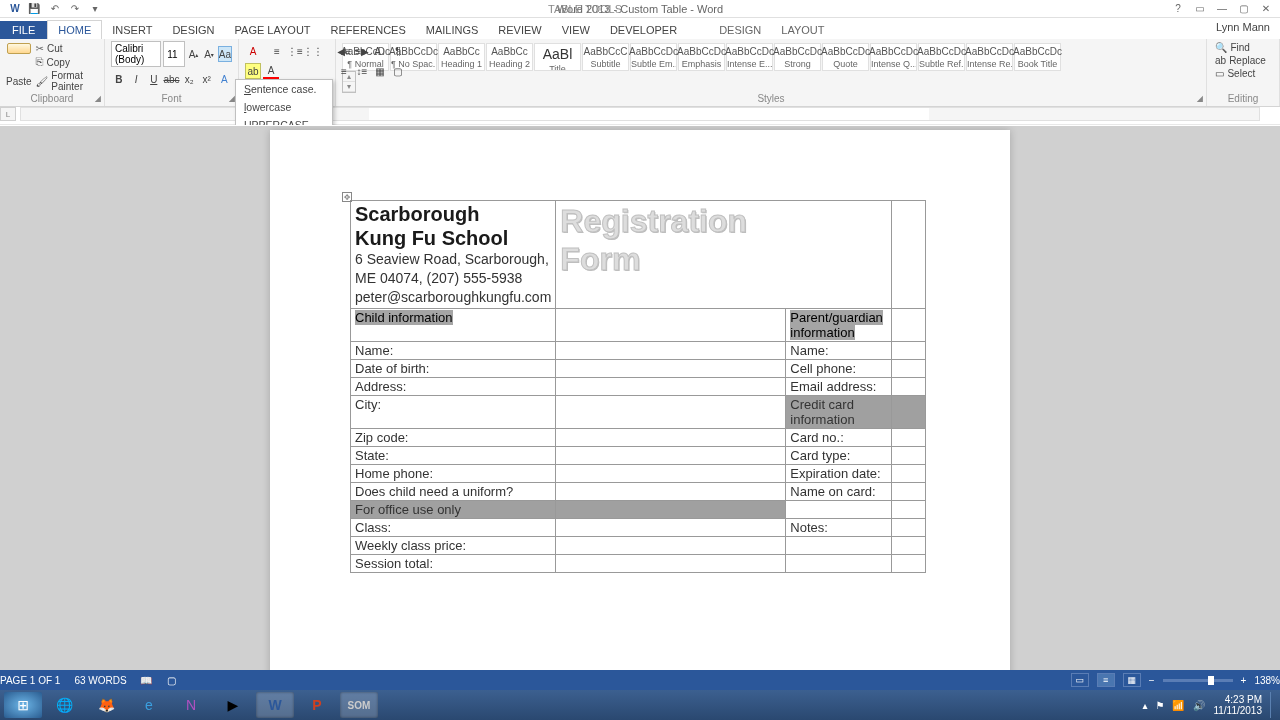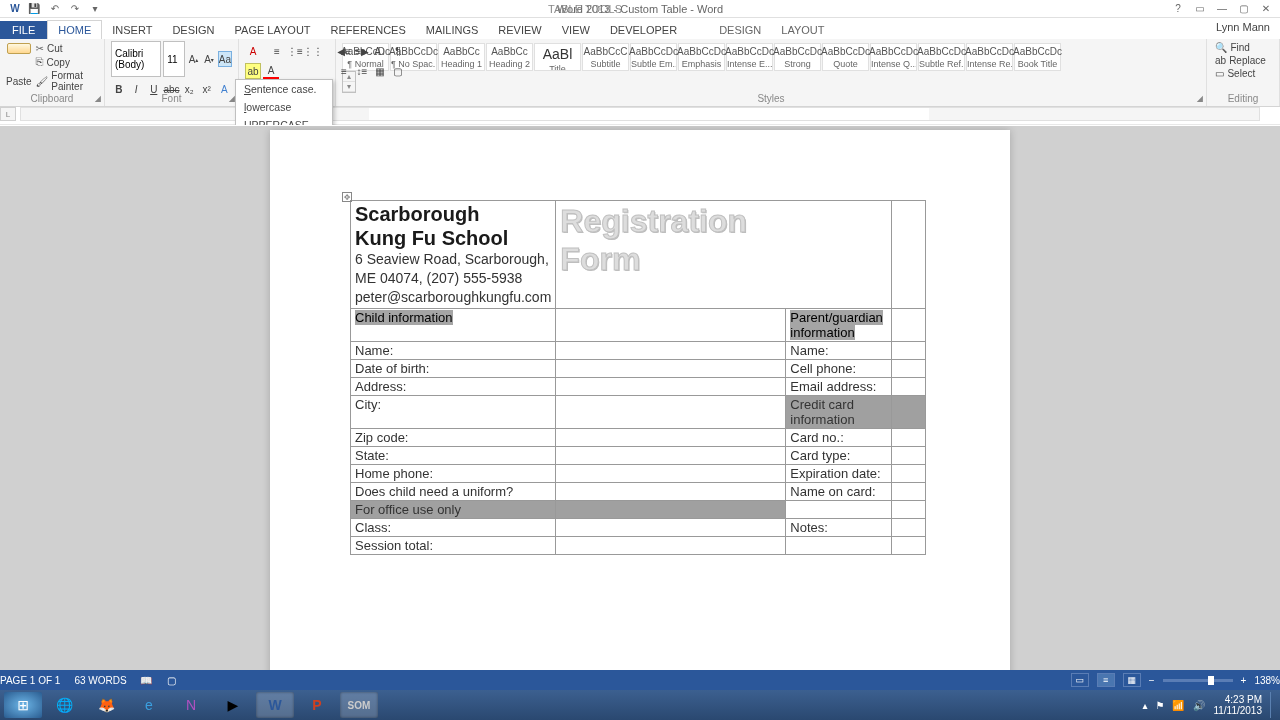--- a/index.html
+++ b/index.html
@@ -33,21 +33,21 @@
 .paste-btn { width: 32px; height: 46px; display: flex; flex-direction: column; align-items: center; cursor: pointer; float: left; gap: 20px; }
 .paste-icon { width: 24px; height: 28px; background: linear-gradient(#fff8e0, #ffd890); border: 1px solid #c0a050; border-radius: 2px; margin-top: 2px; }
 .paste-label { font-size: 10px; color: #444; margin-top: 2px; }
 .clip-small { display: flex; flex-direction: column; gap: 2px; margin-top: 2px; margin-left: 4px; float: left; }
 .clip-item { display: flex; align-items: center; gap: 3px; font-size: 10px; color: #444; cursor: pointer; }
 .scissors { color: #666; }
 
 
 .font-group { width: 134px; }
 .font-row { display: flex; align-items: center; gap: 2px; margin-bottom: 4px; }
-.font-combo { height: 36px; border: 1px solid #c0c0c0; background: #fff; font-size: 10px; padding: 1px 3px; display: flex; align-items: center; cursor: pointer; }
+.font-combo { height: 26px; border: 1px solid #c0c0c0; background: #fff; font-size: 10px; padding: 1px 3px; display: flex; align-items: center; cursor: pointer; }
 .font-name-combo { width: 58px; }
 .font-size-combo { width: 24px; }
 .mini-btn { width: 16px; height: 16px; display: flex; align-items: center; justify-content: center; font-size: 10px; color: #444; cursor: pointer; }
 .mini-btn.bold { font-weight: bold; }
 .mini-btn.italic { font-style: italic; }
 .mini-btn.underline { text-decoration: underline; }
 .mini-btn.strike { text-decoration: line-through; }
 
 
 .paragraph-group { width: 97px; }
@@ -419,20 +419,26 @@
             <td></td>
             <td></td>
           </tr>
       <tr>
             <td>Class:</td>
             <td></td>
             <td>Notes:</td>
             <td></td>
           </tr>
       <tr>
+            <td>Weekly class price:</td>
+            <td></td>
+            <td></td>
+            <td></td>
+          </tr>
+      <tr>
             <td>Session total:</td>
             <td></td>
             <td></td>
             <td></td>
           </tr>
     </tbody>
       </table>
   </div>
 </div>
 

